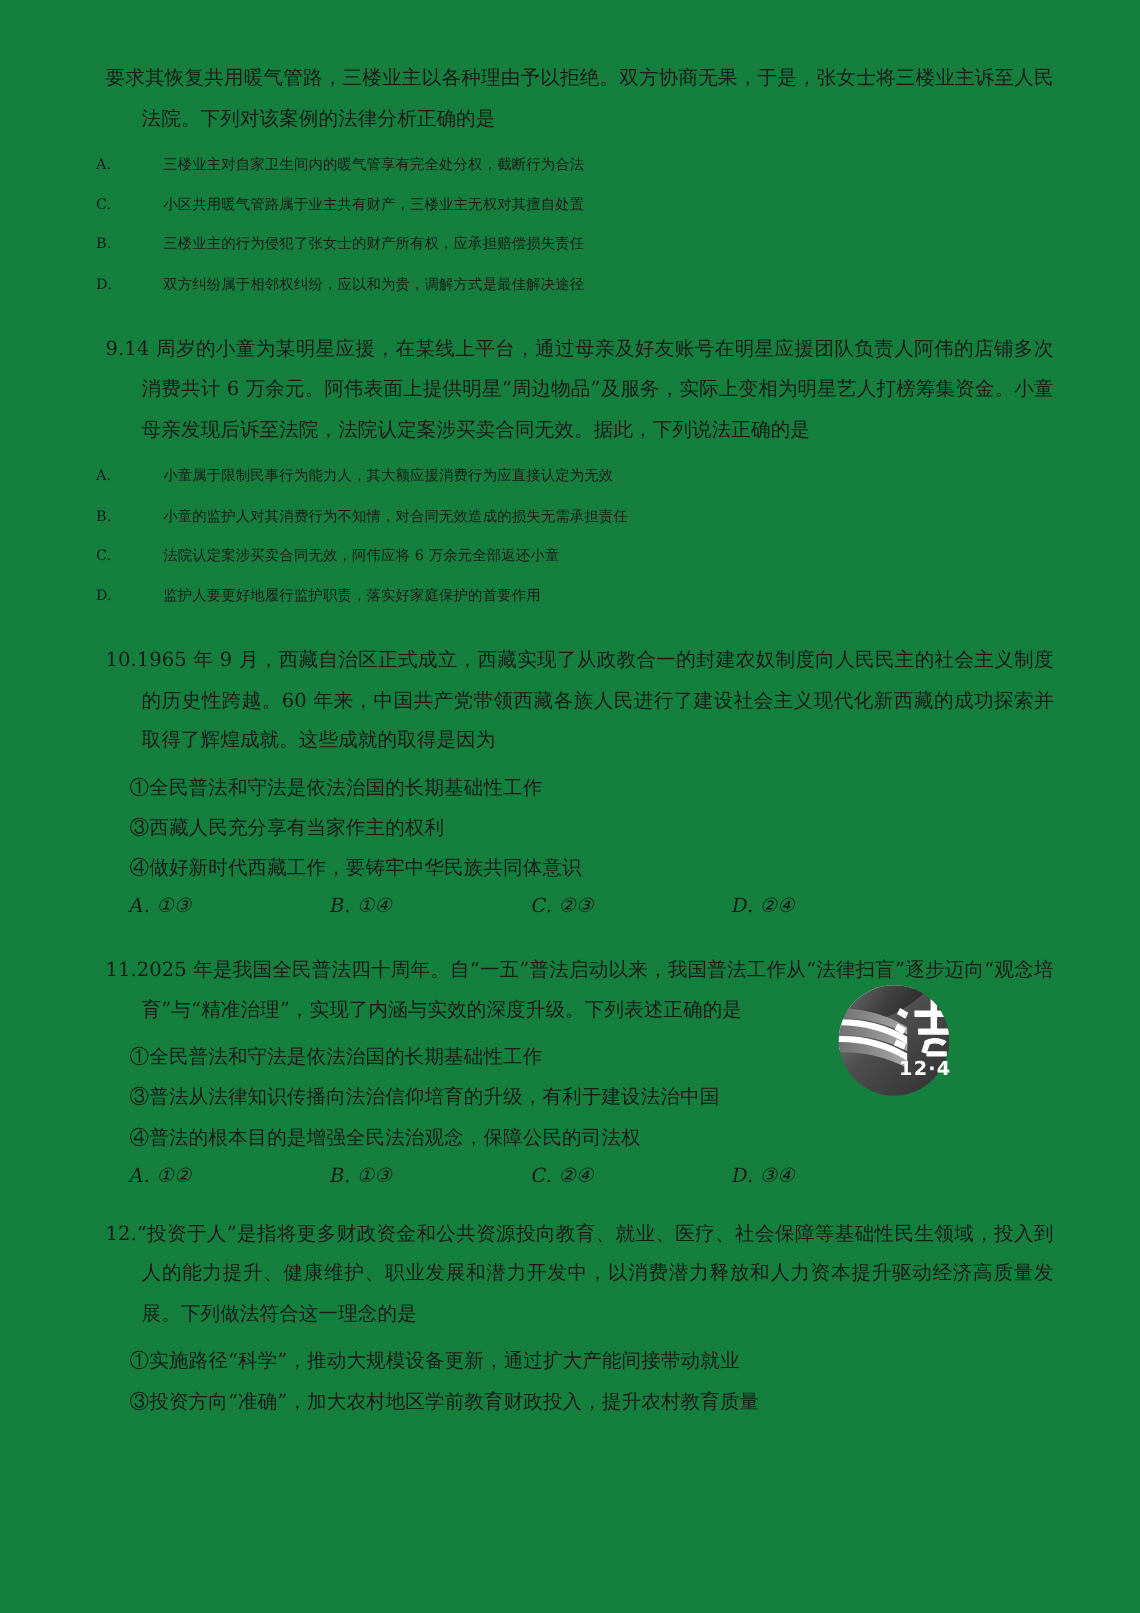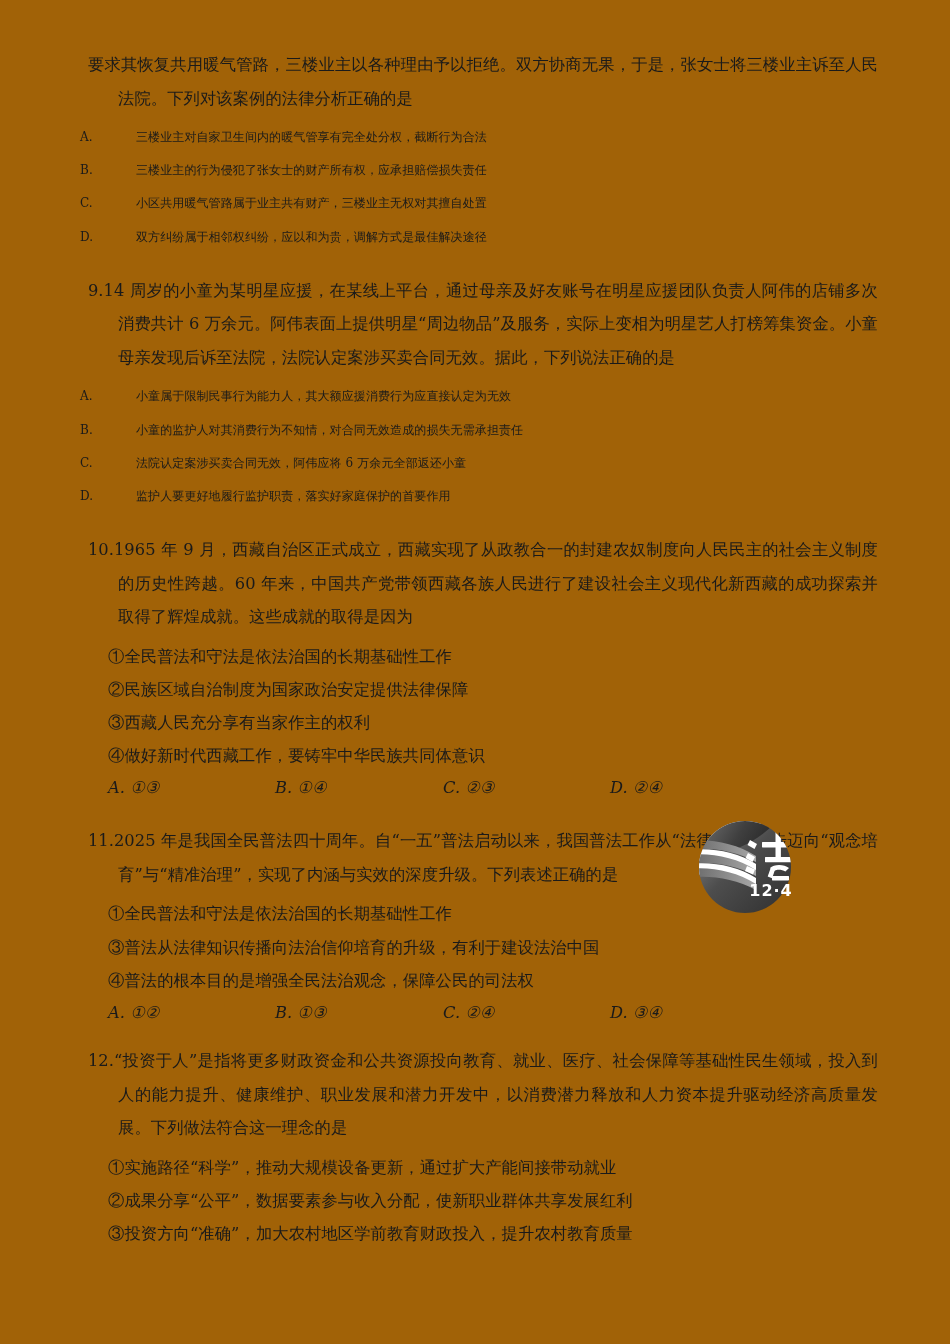--- a/index.html
+++ b/index.html
@@ -4,21 +4,21 @@
 <style>
   html, body {
     margin: 0;
     padding: 0;
     background: #ffffff;
   }
   .page {
     position: relative;
     width: 950px;
     height: 1344px;
-    background: #a16207;
+    background: #15803d;
     overflow: hidden;
     font-family: "DejaVu Serif", "Liberation Serif", serif;
     color: #1a1a1a;
   }
   .content {
     position: absolute;
     left: 88px;
     top: 48px;
     width: 790px;
   }
@@ -102,24 +102,24 @@
 
   <div class="content">
 
     <div class="q-block">
       <div class="stem">要求其恢复共用暖气管路，三楼业主以各种理由予以拒绝。双方协商无果，于是，张女士将三楼业主诉至人民法院。下列对该案例的法律分析正确的是</div>
       <div class="opt-list">
         <div class="opt">
           <span class="lab">A.</span><span>三楼业主对自家卫生间内的暖气管享有完全处分权，截断行为合法</span>
         </div>
         <div class="opt">
+          <span class="lab">C.</span><span>小区共用暖气管路属于业主共有财产，三楼业主无权对其擅自处置</span>
+        </div>
+        <div class="opt">
           <span class="lab">B.</span><span>三楼业主的行为侵犯了张女士的财产所有权，应承担赔偿损失责任</span>
-        </div>
-        <div class="opt">
-          <span class="lab">C.</span><span>小区共用暖气管路属于业主共有财产，三楼业主无权对其擅自处置</span>
         </div>
         <div class="opt">
           <span class="lab">D.</span><span>双方纠纷属于相邻权纠纷，应以和为贵，调解方式是最佳解决途径</span>
         </div>
       </div>
     </div>
 
     <div class="gap-lg"></div>
 
     <div class="q-block">
@@ -139,21 +139,20 @@
         </div>
       </div>
     </div>
 
     <div class="gap-lg"></div>
 
     <div class="q-block">
       <div class="stem"><span class="qnum">10.</span><span>1965 年 9 月，西藏自治区正式成立，西藏实现了从政教合一的封建农奴制度向人民民主的社会主义制度的历史性跨越。60 年来，中国共产党带领西藏各族人民进行了建设社会主义现代化新西藏的成功探索并取得了辉煌成就。这些成就的取得是因为</span></div>
       <div class="num-list">
         <div class="num-item">①全民普法和守法是依法治国的长期基础性工作</div>
-        <div class="num-item">②民族区域自治制度为国家政治安定提供法律保障</div>
         <div class="num-item">③西藏人民充分享有当家作主的权利</div>
         <div class="num-item">④做好新时代西藏工作，要铸牢中华民族共同体意识</div>
       </div>
       <div class="inline-opts">
         <span class="io io-a"><span>A.</span>&nbsp;<span>①③</span></span>
         <span class="io io-b"><span>B.</span>&nbsp;<span>①④</span></span>
         <span class="io io-c"><span>C.</span>&nbsp;<span>②③</span></span>
         <span class="io io-d"><span>D.</span>&nbsp;<span>②④</span></span>
       </div>
     </div>
@@ -174,21 +173,20 @@
         <span class="io io-d"><span>D.</span>&nbsp;<span>③④</span></span>
       </div>
     </div>
 
     <div class="gap-md"></div>
 
     <div class="q-block">
       <div class="stem"><span class="qnum">12.</span><span>“投资于人”是指将更多财政资金和公共资源投向教育、就业、医疗、社会保障等基础性民生领域，投入到人的能力提升、健康维护、职业发展和潜力开发中，以消费潜力释放和人力资本提升驱动经济高质量发展。下列做法符合这一理念的是</span></div>
       <div class="num-list">
         <div class="num-item">①实施路径“科学”，推动大规模设备更新，通过扩大产能间接带动就业</div>
-        <div class="num-item">②成果分享“公平”，数据要素参与收入分配，使新职业群体共享发展红利</div>
         <div class="num-item">③投资方向“准确”，加大农村地区学前教育财政投入，提升农村教育质量</div>
       </div>
     </div>
 
   </div>
 
   <div class="logo-wrap">
     <svg width="118" height="112" viewBox="0 0 118 112" xmlns="http://www.w3.org/2000/svg">
       <defs>
         <linearGradient id="gCircle" x1="0" y1="0" x2="1" y2="1">

